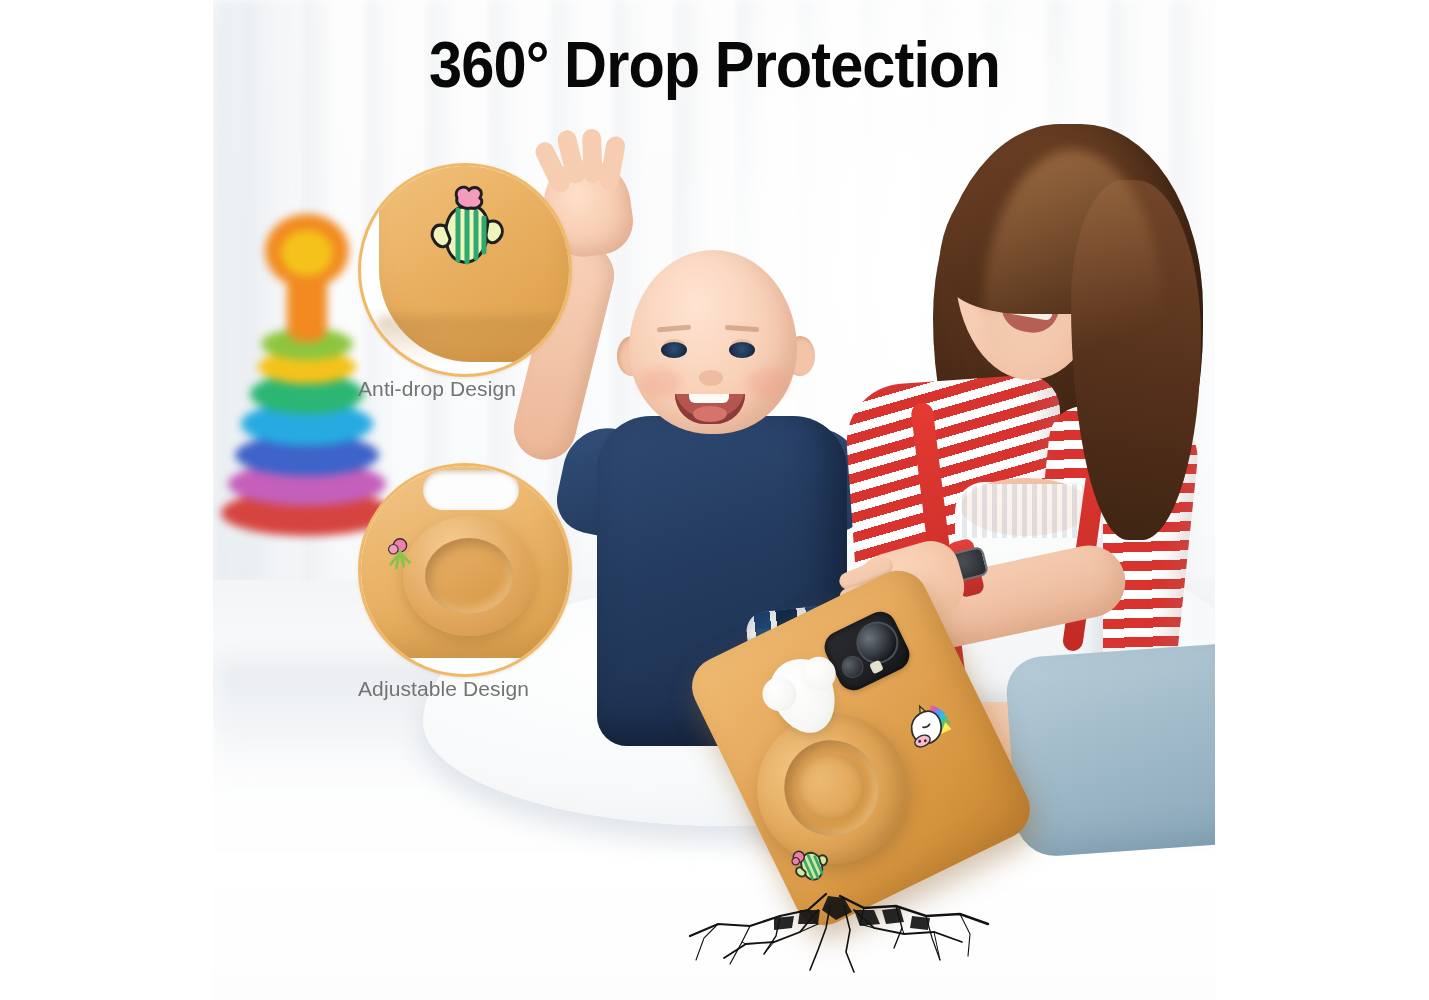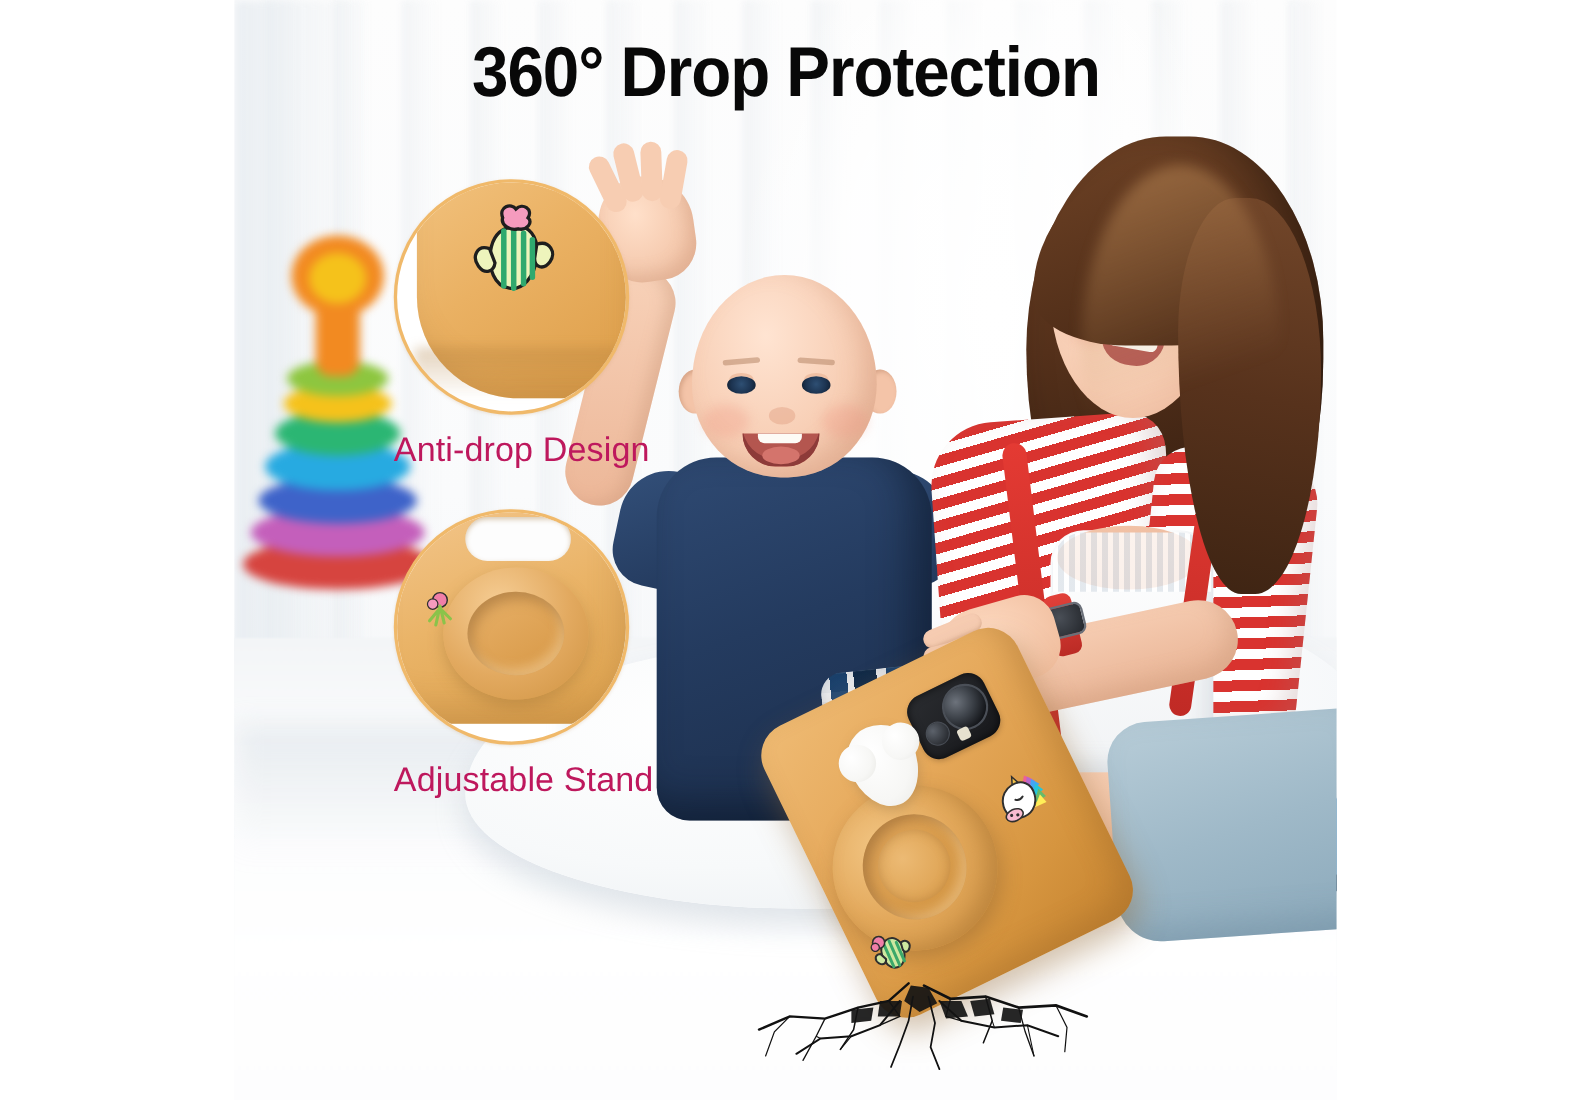--- a/index.html
+++ b/index.html
@@ -197,21 +197,21 @@
   .sticker-cactus{position:absolute;left:78px;top:250px;width:46px;height:44px;transform:rotate(-24deg);}
 
   
   .crack{position:absolute;left:455px;top:880px;width:340px;height:96px;}
 
   
   .callout{position:absolute;}
   .bubble{position:relative;width:208px;height:208px;border-radius:50%;
     border:3px solid #f0b96a;overflow:hidden;background:#ffffff;
     box-shadow:0 1px 3px rgba(200,160,110,.25);}
-  .co-label{margin-top:14px;font-size:31px;color:#be185d;letter-spacing:.1px;white-space:nowrap;}
+  .co-label{margin-top:0;font-size:21px;color:#737373;letter-spacing:.1px;white-space:nowrap;}
 
   
   .corner-shape{position:absolute;left:18px;top:-34px;width:210px;height:230px;
     border-radius:0 0 0 92px;
     background:linear-gradient(145deg,#f3c583 0%,#eab163 45%,#dc9c46 100%);
     box-shadow:inset -14px -14px 28px rgba(160,110,50,.30);}
   .corner-shadow{position:absolute;left:16px;top:150px;width:214px;height:46px;
     background:linear-gradient(180deg,rgba(175,125,60,.35),rgba(175,125,60,0));filter:blur(5px);}
   .b1-cactus{position:absolute;left:66px;top:18px;width:82px;height:92px;}
 
@@ -441,16 +441,16 @@
         <div class="b2-hole"></div>
       </div>
       <div class="b2-flower">
         <svg viewBox="0 0 40 40" width="38" height="38">
           <circle cx="20" cy="12" r="7" fill="#F07EA8" stroke="#2F2F2F" stroke-width="1.4"></circle>
           <circle cx="13" cy="16" r="5" fill="#F49BBE" stroke="#2F2F2F" stroke-width="1.2"></circle>
           <path d="M20 18 L16 36 M20 18 L24 34 M20 20 L10 32 M20 20 L30 30" stroke="#8BC34A" stroke-width="3" stroke-linecap="round" fill="none"></path>
         </svg>
       </div>
     </div>
-    <div class="co-label">Adjustable Stand</div>
+    <div class="co-label">Adjustable Design</div>
   </div>
 
 </div>
 
 </body></html>

